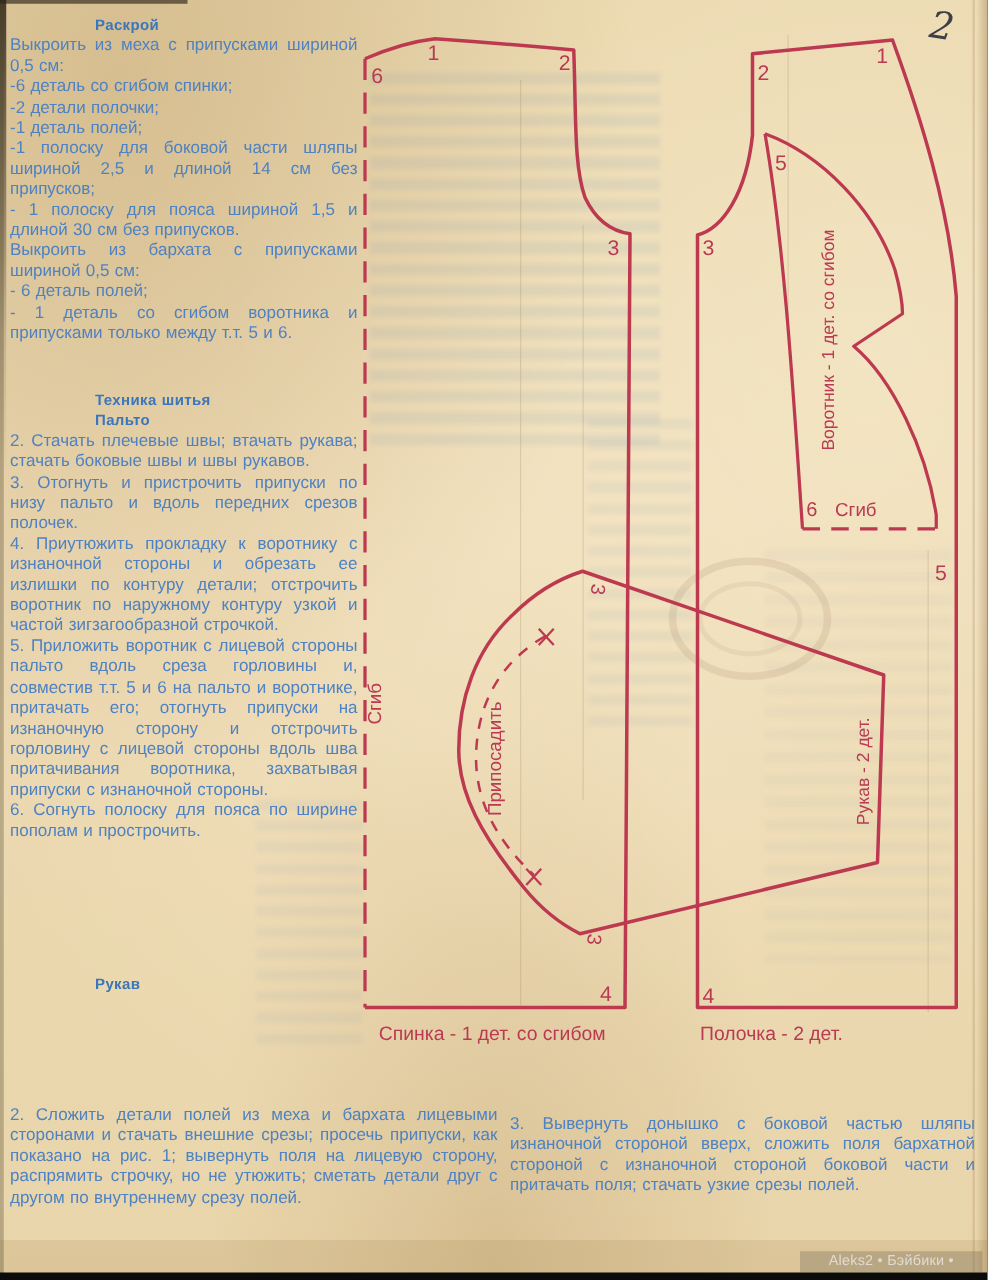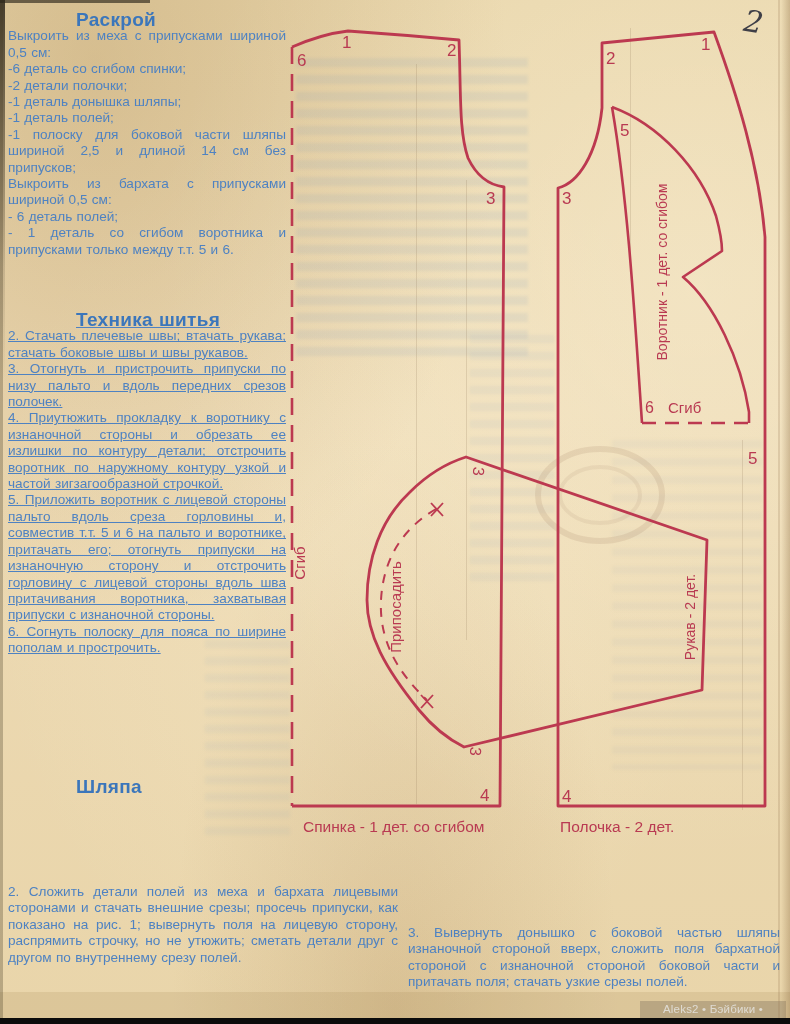--- a/index.html
+++ b/index.html
@@ -10,21 +10,21 @@
       radial-gradient(ellipse at 12% 6%, rgba(168,132,78,0.30), transparent 42%),
       radial-gradient(ellipse at 88% 28%, rgba(255,248,225,0.35), transparent 55%),
       radial-gradient(ellipse at 45% 55%, rgba(250,238,208,0.30), transparent 60%),
       radial-gradient(ellipse at 50% 99%, rgba(172,136,84,0.28), transparent 40%),
       linear-gradient(180deg,#e9d6ab 0%,#edDAB4 40%,#e9d5aa 100%);
   }
   
   .tblock{position:absolute;color:#4e82c2;font-size:13.6px;line-height:16.4px;
           text-align:justify;word-spacing:0.5px;}
   .tblock p{margin:0;}
-  .h-blue{font-weight:bold;color:#3b76bb;font-size:19px;text-align:left;
+  .h-blue{font-weight:bold;color:#3b76bb;font-size:12px;text-align:left;
           padding-left:68px;letter-spacing:0.3px;}
   .italic{}
   
   .ghost{position:absolute;filter:blur(1.6px);pointer-events:none;}
   .vrule{position:absolute;width:1px;background:rgba(140,115,85,0.20);pointer-events:none;}
   .edge-left{position:absolute;left:0;top:0;width:5px;height:380px;
     background:linear-gradient(180deg,rgba(45,38,26,0.85),rgba(45,38,26,0.15) 70%,transparent);}
   .edge-left2{position:absolute;left:0;top:0;width:3px;height:1024px;background:rgba(70,58,38,0.30);}
   .edge-top{position:absolute;left:0;top:0;width:150px;height:3px;background:rgba(45,38,26,0.65);}
   .edge-right{position:absolute;right:0;top:0;width:9px;height:1024px;
@@ -56,46 +56,47 @@
   <div class="vrule" style="left:416px;top:64px;height:740px;"></div>
   <div class="vrule" style="left:466px;top:180px;height:460px;"></div>
   <div class="vrule" style="left:630px;top:28px;height:240px;"></div>
   <div class="vrule" style="left:742px;top:440px;height:370px;"></div>
 
   <div class="tblock" style="left:8px;top:12px;width:278px;">
     <p class="h-blue">Раскрой</p>
     <p class="italic">Выкроить из меха с припусками шириной 0,5 см:</p>
     <p>-6 деталь со сгибом спинки;</p>
     <p>-2 детали полочки;</p>
-    <p>-1 деталь донышка шляпы;</p>
     <p>-1 деталь полей;</p>
     <p>-1 полоску для боковой части шляпы шириной 2,5 и длиной 14 см без припусков;</p>
+    <p>- 1 полоску для пояса шириной 1,5 и длиной 30 см без припусков.</p>
     <p class="italic">Выкроить из бархата с припусками шириной 0,5 см:</p>
     <p>- 6 деталь полей;</p>
     <p>- 1 деталь со сгибом воротника и припусками только между т.т. 5 и 6.</p>
   </div>
 
-  <div class="tblock" style="left:8px;top:312px;width:278px;text-decoration:underline;">
+  <div class="tblock" style="left:8px;top:312px;width:278px;">
     <p class="h-blue">Техника шитья</p>
+    <p class="h-blue">Пальто</p>
     <p>2. Стачать плечевые швы; втачать рукава; стачать боковые швы и швы рукавов.</p>
     <p>3. Отогнуть и пристрочить припуски по низу пальто и вдоль передних срезов полочек.</p>
     <p>4. Приутюжить прокладку к воротнику с изнаночной стороны и обрезать ее излишки по контуру детали; отстрочить воротник по наружному контуру узкой и частой зигзагообразной строчкой.</p>
     <p>5. Приложить воротник с лицевой стороны пальто вдоль среза горловины и, совместив т.т. 5 и 6 на пальто и воротнике, притачать его; отогнуть припуски на изнаночную сторону и отстрочить горловину с лицевой стороны вдоль шва притачивания воротника, захватывая припуски с изнаночной стороны.</p>
     <p>6. Согнуть полоску для пояса по ширине пополам и прострочить.</p>
   </div>
 
   <div class="tblock" style="left:8px;top:779px;width:278px;">
-    <p class="h-blue">Шляпа</p>
+    <p class="h-blue">Рукав</p>
   </div>
 
   <div class="tblock" style="left:8px;top:884px;width:390px;">
     <p>2. Сложить детали полей из меха и бархата лицевыми сторонами и стачать внешние срезы; просечь припуски, как показано на рис. 1; вывернуть поля на лицевую сторону, распрямить строчку, но не утюжить; сметать детали друг с другом по внутреннему срезу полей.</p>
   </div>
 
-  <div class="tblock" style="left:408px;top:891px;width:372px;margin-top:34px;">
+  <div class="tblock" style="left:408px;top:891px;width:372px;">
     <p>3. Вывернуть донышко с боковой частью шляпы изнаночной стороной вверх, сложить поля бархатной стороной с изнаночной стороной боковой части и притачать поля; стачать узкие срезы полей.</p>
   </div>
 
   <svg width="790" height="1024" viewBox="0 0 790 1024" style="position:absolute;left:0;top:0;" fill="none">
 
     <ellipse cx="600" cy="495" rx="62" ry="46" stroke="rgba(165,135,105,0.18)" stroke-width="6"></ellipse>
     <ellipse cx="600" cy="495" rx="40" ry="28" stroke="rgba(165,135,105,0.12)" stroke-width="4"></ellipse>
 
     <path d="M292,47 L292,806" stroke="#bc3950" stroke-width="2.6" stroke-dasharray="17 10"></path>
     <path d="M292,47 Q322,34 348,31 Q405,35 459,40 C461,95 459,132 468,158 C477,177 489,185 504,187 L500,806 L292,806" stroke="#bc3950" stroke-width="2.8" stroke-linejoin="round"></path>

